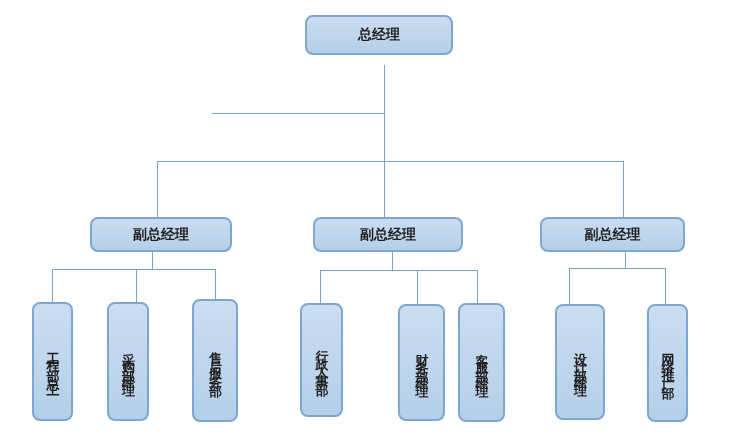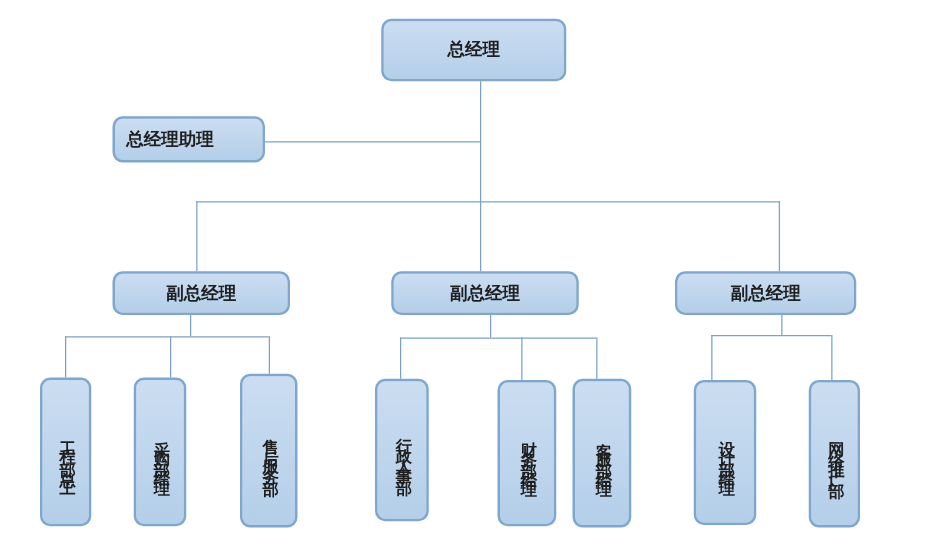--- a/index.html
+++ b/index.html
@@ -70,27 +70,24 @@
   <div class="hline" style="left:320px; top:270px; width:157px;"></div>
   <div class="vline" style="left:320px; top:270px; height:33px;"></div>
   <div class="vline" style="left:417px; top:270px; height:34px;"></div>
   <div class="vline" style="left:477px; top:270px; height:33px;"></div>
 
   <div class="vline" style="left:625px; top:252px; height:16px;"></div>
   <div class="hline" style="left:569px; top:268px; width:96px;"></div>
   <div class="vline" style="left:569px; top:268px; height:36px;"></div>
   <div class="vline" style="left:665px; top:268px; height:36px;"></div>
 
-  <div class="node" style="left:305px; top:15px; width:148px; height:50px;">
+  <div class="node" style="left:305px; top:15px; width:148px; height:40px;">
     <span>总经理</span>
   </div>
 
-  <div class="node leftpad" style="left:90px; top:93px; width:122px; height:37px;">
-    <span>总经理助理</span>
-  </div>
 
   <div class="node" style="left:90px; top:217px; width:142px; height:35px;">
     <span>副总经理</span>
   </div>
   <div class="node" style="left:313px; top:217px; width:150px; height:35px;">
     <span>副总经理</span>
   </div>
   <div class="node" style="left:540px; top:217px; width:145px; height:35px;">
     <span>副总经理</span>
   </div>

